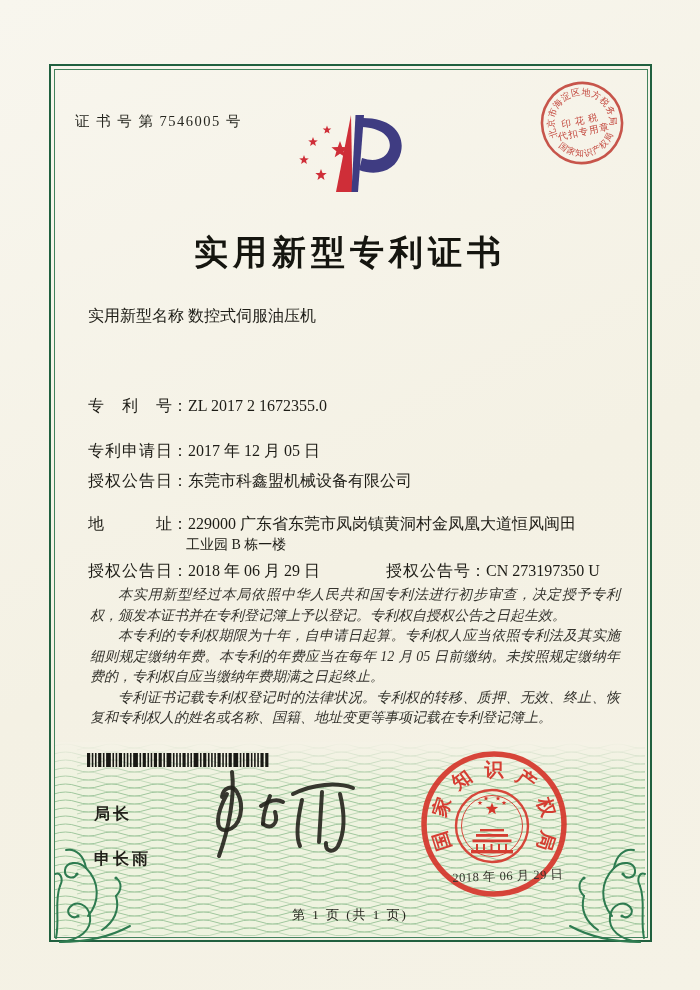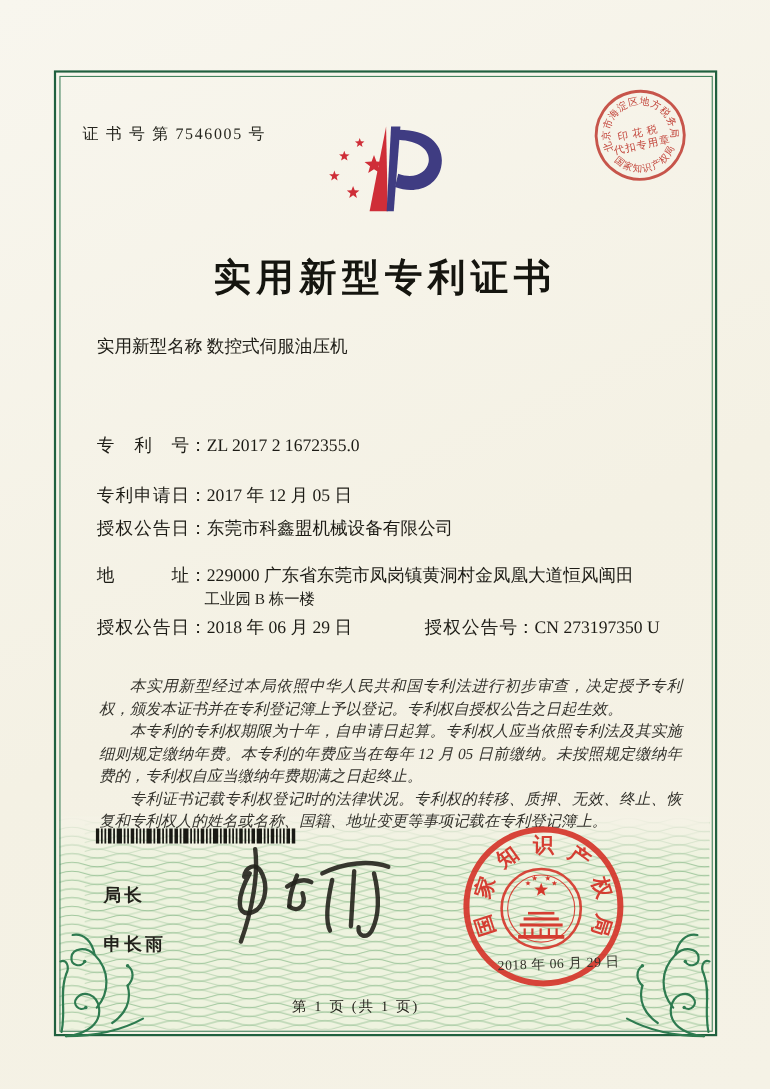--- a/index.html
+++ b/index.html
@@ -15,33 +15,33 @@
   .logo{left:296px;top:112px;z-index:3;}
   .title{left:0;width:700px;top:230px;text-align:center;font-size:34px;font-weight:700;
          letter-spacing:5px;color:#15150f;z-index:3;}
   
   .frow{position:absolute;left:88px;font-size:16px;color:#1d1c16;line-height:20px;white-space:nowrap;z-index:3;}
   .flabel{display:inline-block;width:84px;text-align:justify;text-align-last:justify;}
   .fvalue{margin-left:0px;}
   .grant2{position:absolute;left:298px;top:0;}
   .addr-line2{position:absolute;left:186px;top:536px;font-size:14px;color:#1d1c16;z-index:3;}
   
-  .paras{left:90px;top:615px;width:530px;font-size:14px;line-height:20.5px;font-style:italic;
+  .paras{left:90px;top:585px;width:530px;font-size:14px;line-height:20.5px;font-style:italic;
          color:#33322c;text-align:justify;z-index:3;}
   .paras p{margin:0;text-indent:2em;}
   
   .barcode{left:87px;top:753px;z-index:3;}
   .dir-title,.dir-name{font-family:"Liberation Sans","DejaVu Sans",sans-serif;font-weight:600;
          font-size:16px;color:#22211b;letter-spacing:3px;z-index:3;}
   .dir-title{left:94px;top:804px;}
   .dir-name{left:94px;top:833px;margin-top:16px;}
   .signature{left:175px;top:766px;z-index:3;}
   .seal{left:420px;top:750px;z-index:4;}
   .tax-stamp{left:539px;top:79px;z-index:6;transform:rotate(-12deg);}
-  .footer{left:0;width:647px;top:906px;text-align:center;font-size:13px;color:#27261f;
+  .footer{left:0;width:700px;top:906px;text-align:center;font-size:13px;color:#27261f;
           letter-spacing:2px;z-index:3;}
   .guilloche{left:54px;top:742px;z-index:1;}
   .fl{z-index:2;}
   .fl-left{left:50px;top:838px;}
   .fl-right{left:558px;top:838px;transform:scaleX(-1);}
   svg text{font-family:"Liberation Sans","DejaVu Sans",sans-serif;}
   .seal g[data-arc] text{font-weight:700;}
   .sig-stroke{stroke:#24221c;stroke-width:4;fill:none;stroke-linecap:round;stroke-linejoin:round;opacity:.9;}
   .orn{stroke:#2e7b50;stroke-width:2;fill:none;stroke-linecap:round;}
 </style>

